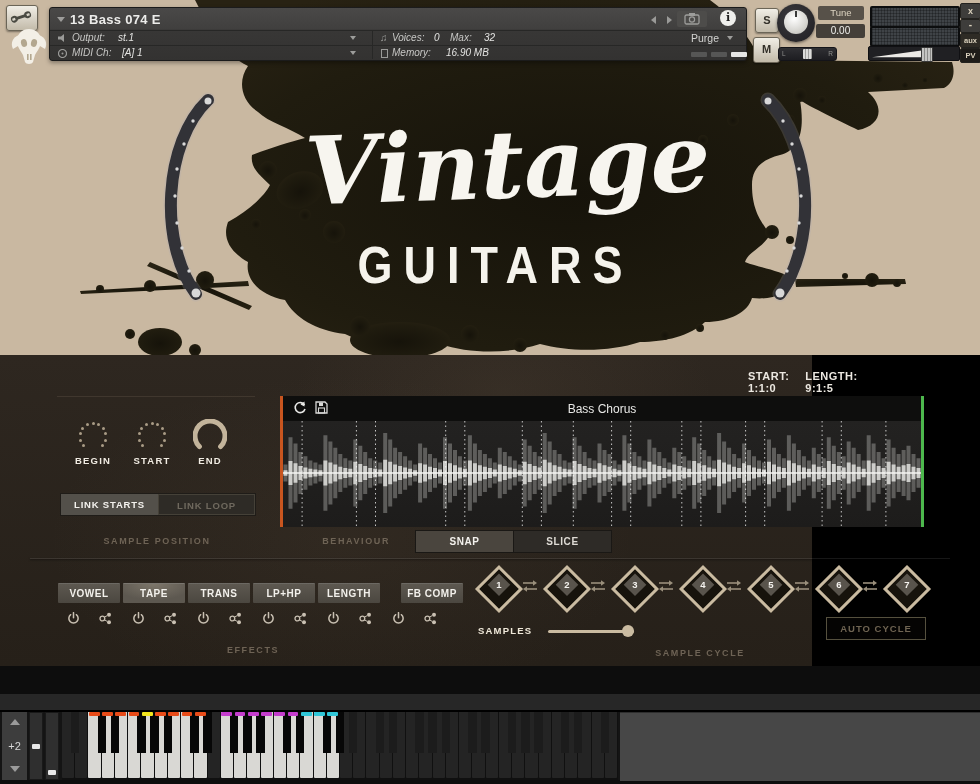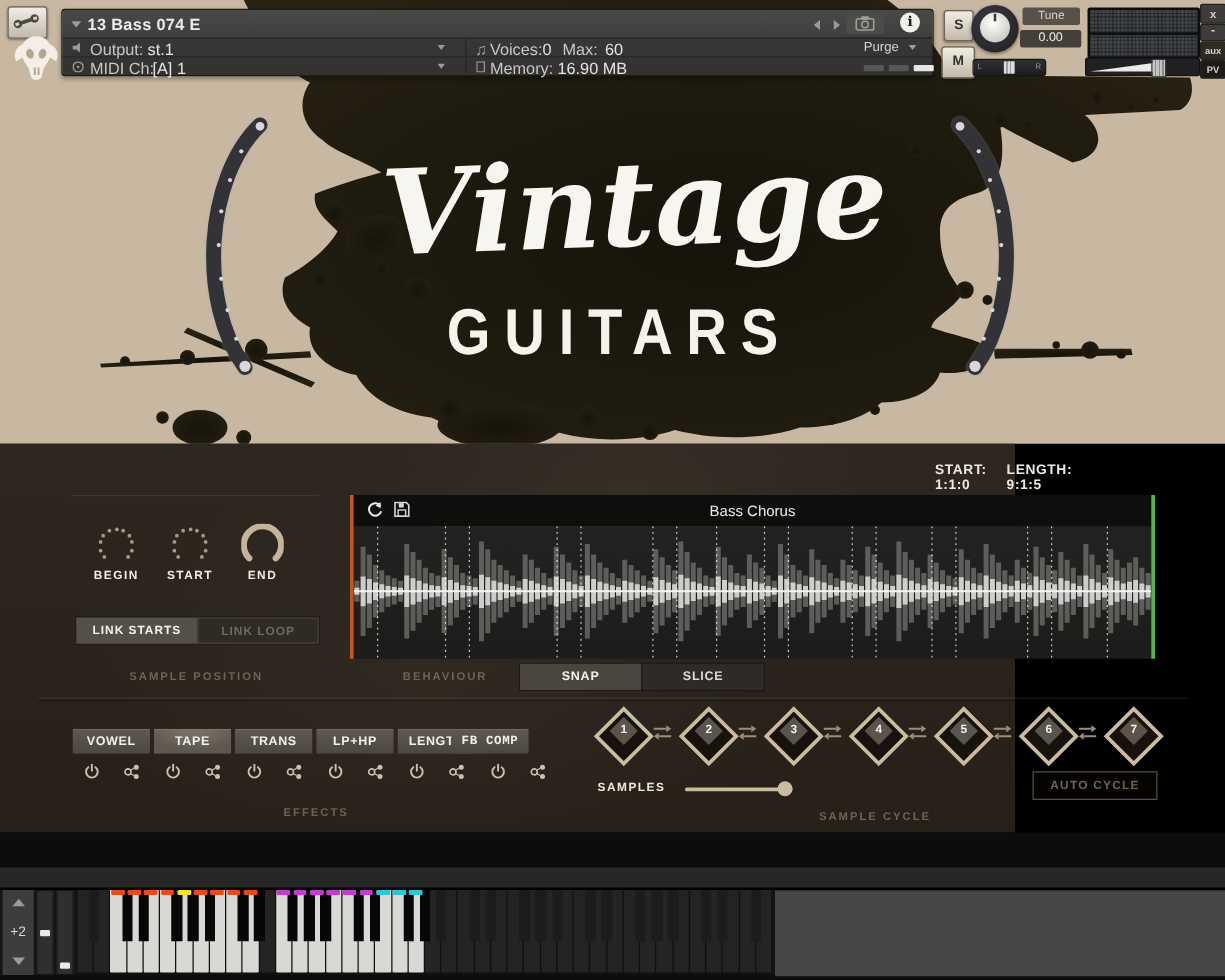--- a/index.html
+++ b/index.html
@@ -7,21 +7,21 @@
   .abs{position:absolute;}
   
   #art{left:0;top:0;width:980px;height:355px;background:#c9b8a1;}
   #title-script{left:305px;top:110px;width:380px;text-align:center;font-family:"DejaVu Serif",serif;font-style:italic;font-weight:bold;font-size:94px;color:#f7f5ef;transform:rotate(-2deg);}
   #title-caps{left:50%;top:240px;transform:translateX(-50%) scaleY(1.15);font-weight:bold;font-size:45px;letter-spacing:11px;color:#f5f3ec;padding-left:11px;}
   
   .plate{background:linear-gradient(#f1eee6,#c2baa9);border:1px solid #6b6557;border-radius:3px;box-shadow:0 1px 2px rgba(0,0,0,.4);}
   #wrench-btn{left:6px;top:5px;width:30px;height:24px;}
   #strip{left:49px;top:7px;width:696px;height:52px;background:linear-gradient(180deg,#4a4948 0px,#403f3e 21px,#383736 22px,#333231 100%);border:1px solid #1b1b1b;border-radius:3px;box-shadow:0 2px 4px rgba(0,0,0,.35);}
   .hline{position:absolute;left:0;width:100%;height:1px;background:#272726;}
-  #strip .txt{position:absolute;font-size:13px;color:#c7c7c5;white-space:nowrap;}
+  #strip .txt{position:absolute;font-size:10px;color:#c7c7c5;white-space:nowrap;font-style:italic;}
   #strip .val{color:#e3e3e1;}
   #strip-title{position:absolute;left:20px;top:4px;font-size:13px;font-weight:bold;color:#ececea;letter-spacing:.3px;}
   .chev{position:absolute;width:0;height:0;border-left:4px solid transparent;border-right:4px solid transparent;border-top:5px solid #9d9d9b;}
   #vdiv{position:absolute;left:322px;top:23px;width:1px;height:28px;background:#272726;}
   #cam-btn{position:absolute;left:627px;top:3px;width:30px;height:16px;background:#4d4c4a;border-radius:2px;}
   #info-btn{position:absolute;left:670px;top:2px;width:16px;height:16px;border-radius:50%;background:#efefec;color:#1e1e1e;font-family:"DejaVu Serif",serif;font-weight:bold;font-size:11px;text-align:center;line-height:16px;}
   #purge{position:absolute;left:641px;top:24px;font-size:10.5px;color:#d3d3d1;}
   .led{position:absolute;top:44px;width:16px;height:5px;border-radius:1px;background:#565655;}
   #sbtn{left:755px;top:8px;width:22px;height:23px;}
   #mbtn{left:753px;top:37px;width:25px;height:24px;}
@@ -210,21 +210,21 @@
         <circle cx="4.5" cy="4.5" r="4" fill="none" stroke="#9a9a98" stroke-width="1.2"></circle>
         <circle cx="4.5" cy="4.5" r="1" fill="#9a9a98"></circle>
       </svg>
     <div class="txt" style="left:22px;top:39px;">MIDI Ch:</div>
     <div class="txt val" style="left:72px;top:39px;">[A] 1</div>
     <div class="chev" style="left:300px;top:43px;border-left-width:3.5px;border-right-width:3.5px;border-top-width:4.5px;"></div>
     <div class="txt" style="left:330px;top:24px;color:#9a9a98;">♫</div>
     <div class="txt" style="left:342px;top:24px;">Voices:</div>
     <div class="txt val" style="left:384px;top:24px;">0</div>
     <div class="txt" style="left:400px;top:24px;">Max:</div>
-    <div class="txt val" style="left:434px;top:24px;">60</div>
+    <div class="txt val" style="left:434px;top:24px;">32</div>
     <svg class="abs" style="left:331px;top:41px" width="7" height="9" viewBox="0 0 7 9">
         <rect x="0.5" y="0.5" width="6" height="8" fill="none" stroke="#9a9a98"></rect>
       </svg>
     <div class="txt" style="left:342px;top:39px;">Memory:</div>
     <div class="txt val" style="left:396px;top:39px;">16.90 MB</div>
     <div class="abs" style="left:601px;top:8px;width:0;height:0;border-top:4px solid transparent;border-bottom:4px solid transparent;border-right:5px solid #9a9a98;"></div>
     <div class="abs" style="left:617px;top:8px;width:0;height:0;border-top:4px solid transparent;border-bottom:4px solid transparent;border-left:5px solid #9a9a98;"></div>
     <div id="cam-btn">
       <svg width="30" height="16" viewBox="0 0 30 16">
           <rect x="8" y="4" width="14" height="9" rx="1.5" fill="none" stroke="#9d9d9b" stroke-width="1.3"></rect>
@@ -355,21 +355,21 @@
     <div id="slice-btn" class="abs">SLICE</div>
 
     <div id="divider" class="abs"></div>
 
     <div id="fx-tabs">
         <div class="fx-tab abs" style="left: 58px;">VOWEL</div>
         <div class="fx-tab abs sel" style="left: 123px;">TAPE</div>
         <div class="fx-tab abs" style="left: 188px;">TRANS</div>
         <div class="fx-tab abs" style="left: 253px;">LP+HP</div>
         <div class="fx-tab abs" style="left: 318px;">LENGTH</div>
-        <div class="fx-tab abs" style="left: 361px; font-family: Liberation Mono, monospace;">FB COMP</div>
+        <div class="fx-tab abs" style="left: 401px;">FB COMP</div>
       </div>
     <div id="fx-icons">
         <div class="fx-icon abs" style="left: 67px;"><svg width="13" height="13" viewBox="0 0 12 12">
             <path d="M8.6,2.5 A4.3,4.3 0 1 1 3.4,2.5" stroke="#c9c0b2" stroke-width="1.4" fill="none" stroke-linecap="round"></path>
             <line x1="6" y1="0.6" x2="6" y2="5.2" stroke="#c9c0b2" stroke-width="1.4" stroke-linecap="round"></line>
           </svg></div>
         <div class="fx-icon abs" style="left: 99px;"><svg width="14" height="13" viewBox="0 0 14 13">
             <circle cx="3.4" cy="6.5" r="2.4" fill="none" stroke="#c9c0b2" stroke-width="1.3"></circle>
             <circle cx="10" cy="2.8" r="2" fill="#c9c0b2"></circle>
             <circle cx="10" cy="10.2" r="2" fill="#c9c0b2"></circle>

